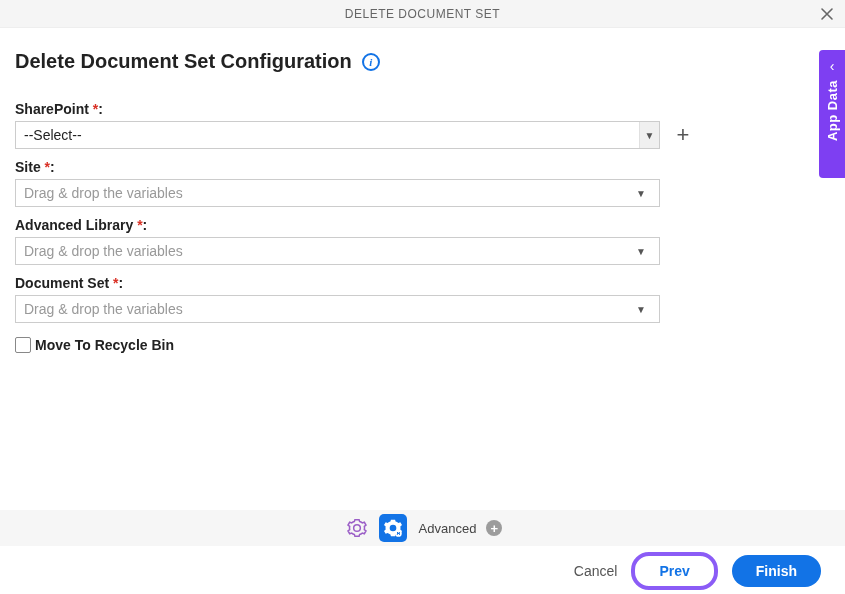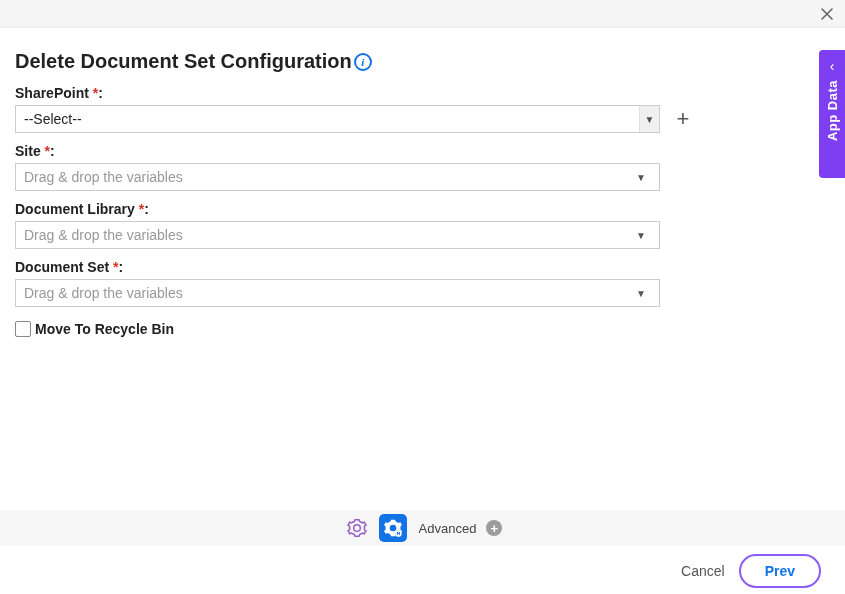--- a/index.html
+++ b/index.html
@@ -40,22 +40,22 @@
     display: flex;
     align-items: center;
     justify-content: center;
   }
   .content {
     padding: 22px 15px 0 15px;
   }
   .page-title-row {
     display: flex;
     align-items: center;
-    gap: 2px;
-    margin-bottom: 12px;
+    gap: 10px;
+    margin-bottom: 28px;
   }
   .page-title {
     font-size: 20px;
     font-weight: 700;
     color: #222;
   }
   .info-icon {
     width: 18px;
     height: 18px;
     border: 2px solid #1273e6;
@@ -209,21 +209,21 @@
     justify-content: flex-end;
     gap: 14px;
     padding: 0 24px;
   }
   .btn-cancel {
     color: #555;
     font-size: 14px;
     cursor: pointer;
   }
   .btn-prev {
-    border: 2px solid #8b5cf6;
+    border: 4px solid #8b5cf6;
     background: #fff;
     color: #1273e6;
     padding: 7px 24px;
     border-radius: 18px;
     font-size: 14px;
     cursor: pointer;
     font-weight: 600;
   }
   .btn-finish {
     border: none;
@@ -261,20 +261,21 @@
     color: #fff;
     font-size: 13px;
     font-weight: 600;
     letter-spacing: 0.5px;
   }
 </style>
 </head>
 <body>
 
 <div class="header-bar">
+  <span class="header-title">DELETE DOCUMENT SET</span>
   <span class="close-btn">
     <svg width="16" height="16" viewBox="0 0 16 16">
         <path d="M3 3 L13 13 M13 3 L3 13" stroke="#666" stroke-width="1.6" fill="none" stroke-linecap="round"></path>
       </svg>
   </span>
 </div>
 
 <div class="content">
   <div class="page-title-row">
     <h1 class="page-title">Delete Document Set Configuration</h1>
@@ -302,21 +303,21 @@
     <div class="field-row">
       <div class="select">
         <span class="select-text placeholder">Drag &amp; drop the variables</span>
         <span class="select-arrow">▼</span>
       </div>
     </div>
   </div>
 
   <div class="field">
     <label class="field-label">
-      <span>Document Library </span><span class="required">*</span><span>:</span>
+      <span>Advanced Library </span><span class="required">*</span><span>:</span>
     </label>
     <div class="field-row">
       <div class="select">
         <span class="select-text placeholder">Drag &amp; drop the variables</span>
         <span class="select-arrow">▼</span>
       </div>
     </div>
   </div>
 
   <div class="field">
@@ -353,18 +354,19 @@
         <path d="M16.8 18.5 L20.2 18.5 M16.8 16.8 L20.2 20.2 M20.2 16.8 L16.8 20.2" stroke="#1273e6" stroke-width="1.2"></path>
       </svg>
   </span>
   <span class="advanced-label">Advanced</span>
   <span class="advanced-plus">+</span>
 </div>
 
 <div class="footer">
   <span class="btn-cancel">Cancel</span>
   <button class="btn-prev">Prev</button>
+  <button class="btn-finish">Finish</button>
 </div>
 
 <div class="side-tab">
   <span class="side-chevron">‹</span>
   <span class="side-text">App Data</span>
 </div>
 
 </body></html>

